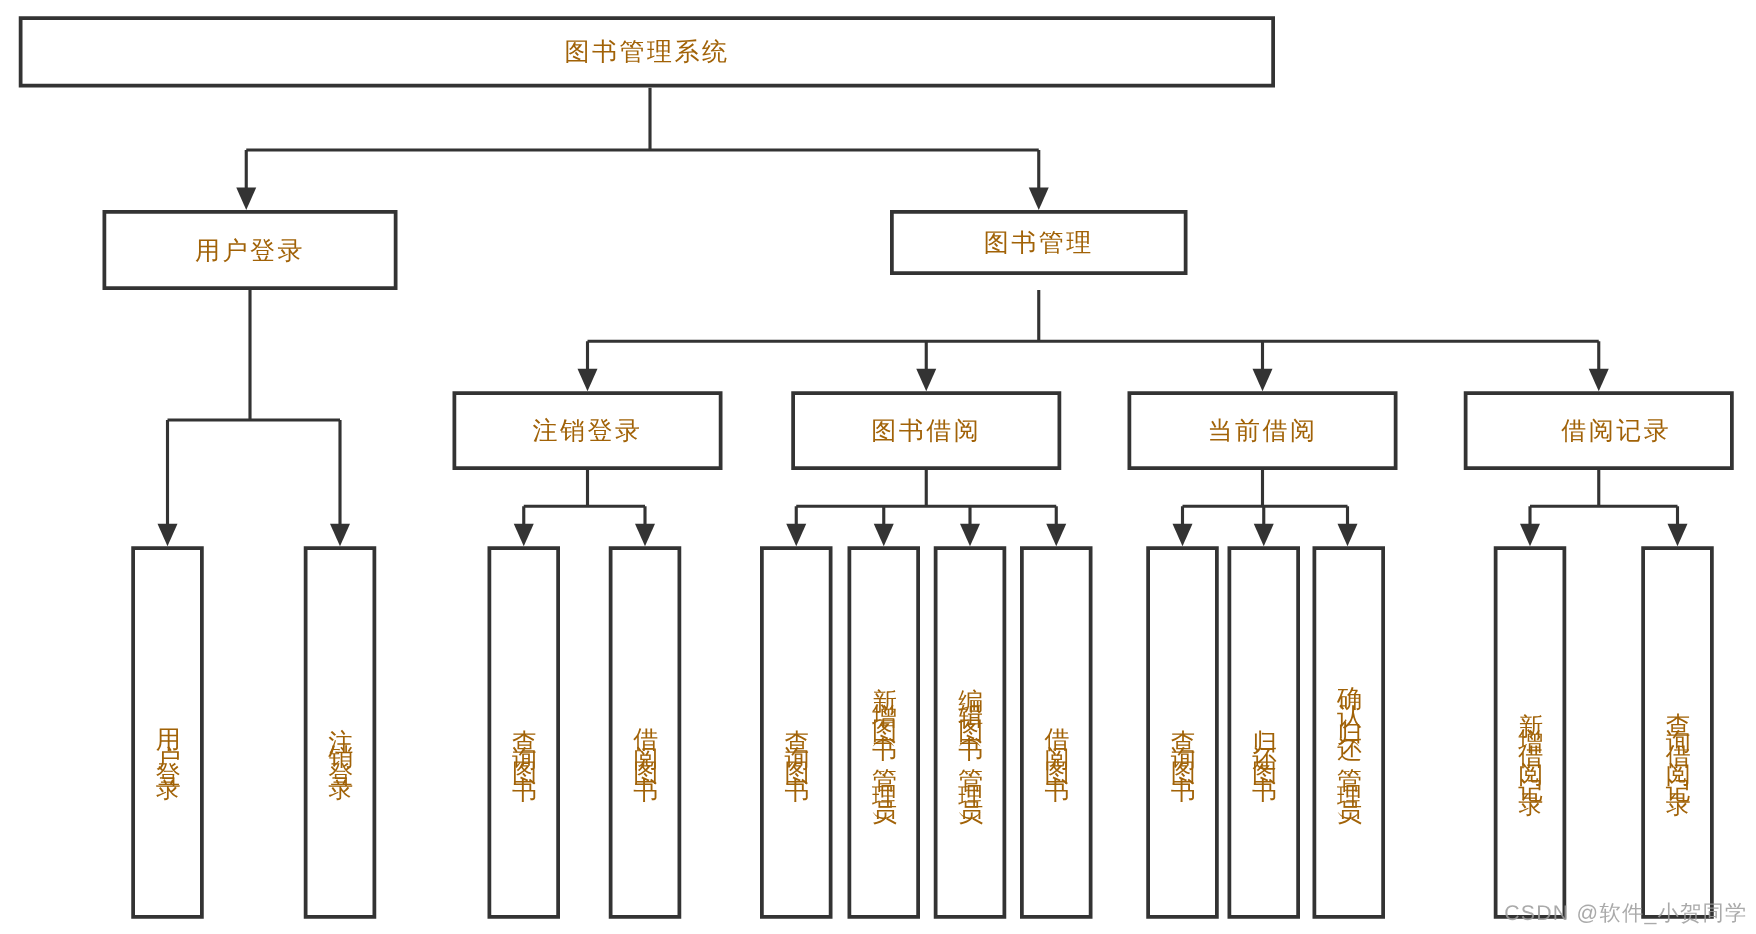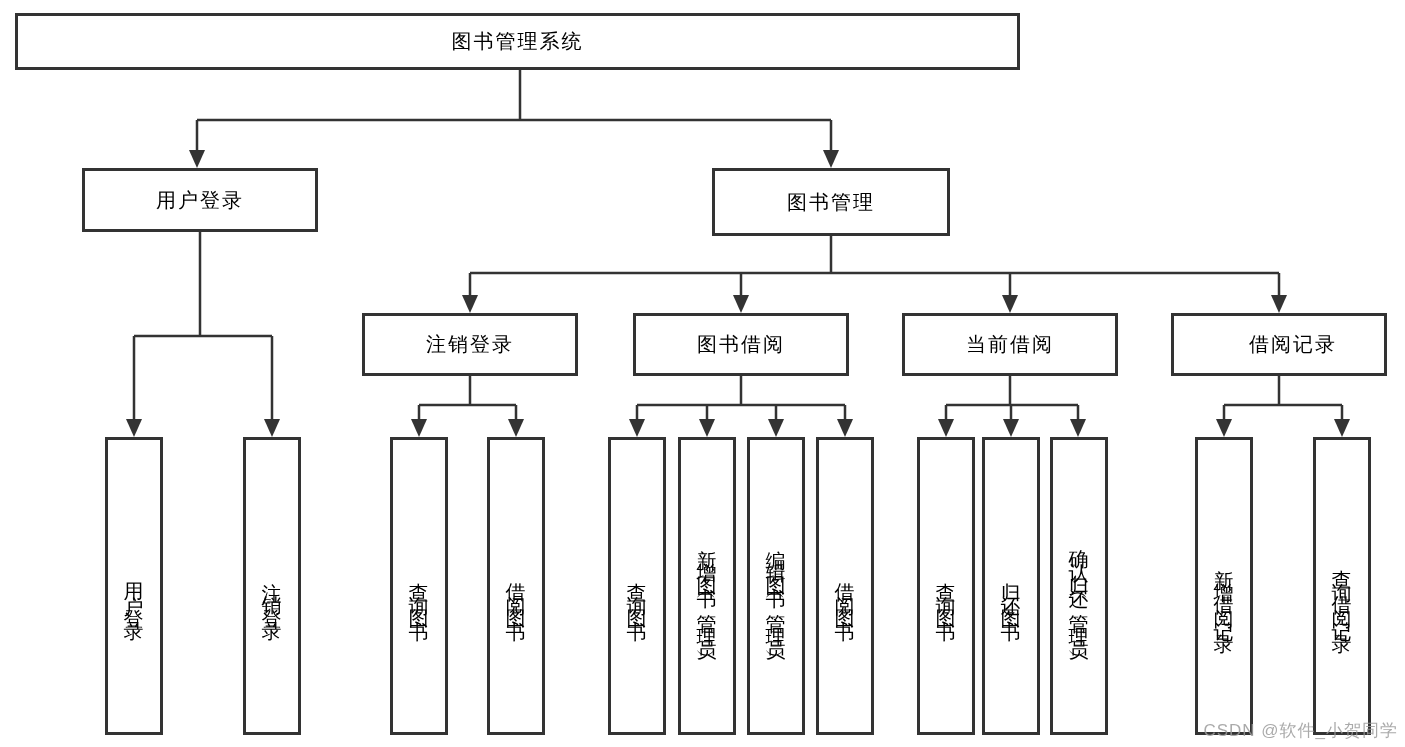--- a/index.html
+++ b/index.html
@@ -3,21 +3,21 @@
 <meta charset="utf-8">
 <style>
   html,body { margin:0; padding:0; background:#ffffff; }
   .canvas {
     position:relative; width:1405px; height:747px; background:#ffffff;
     font-family:"Liberation Sans","DejaVu Sans",sans-serif; overflow:hidden;
   }
   .wires { position:absolute; left:0; top:0; width:1405px; height:747px; }
   .node {
     position:absolute; box-sizing:border-box; background:#ffffff;
-    border:3px solid #333333; color:#000000;
+    border:3px solid #333333; color:#a16207;
     display:flex; align-items:center; justify-content:center;
   }
   .hbox { font-size:20px; letter-spacing:2px; }
   .vbox { width:58px; height:298px; top:437px; }
   .vbox span {
     writing-mode:vertical-rl; text-orientation:mixed;
     font-size:20px; letter-spacing:13px; line-height:1;
     display:block; padding-top:13px;
   }
   .watermark {
@@ -71,21 +71,21 @@
     </g>
   </svg>
 
   <div class="node hbox" style="left:15px; top:13px; width:1005px; height:57px;">
     <span>图书管理系统</span>
   </div>
 
   <div class="node hbox" style="left:82px; top:168px; width:236px; height:64px;">
     <span>用户登录</span>
   </div>
-  <div class="node hbox" style="left:712px; top:168px; width:238px; height:68px;">
+  <div class="node hbox" style="left:712px; top:168px; width:238px; height:52px;">
     <span>图书管理</span>
   </div>
 
   <div class="node hbox" style="left:362px; top:313px; width:216px; height:63px;">
     <span>注销登录</span>
   </div>
   <div class="node hbox" style="left:902px; top:313px; width:216px; height:63px;">
     <span>当前借阅</span>
   </div>
   <div class="node hbox" style="left:633px; top:313px; width:216px; height:63px;">

